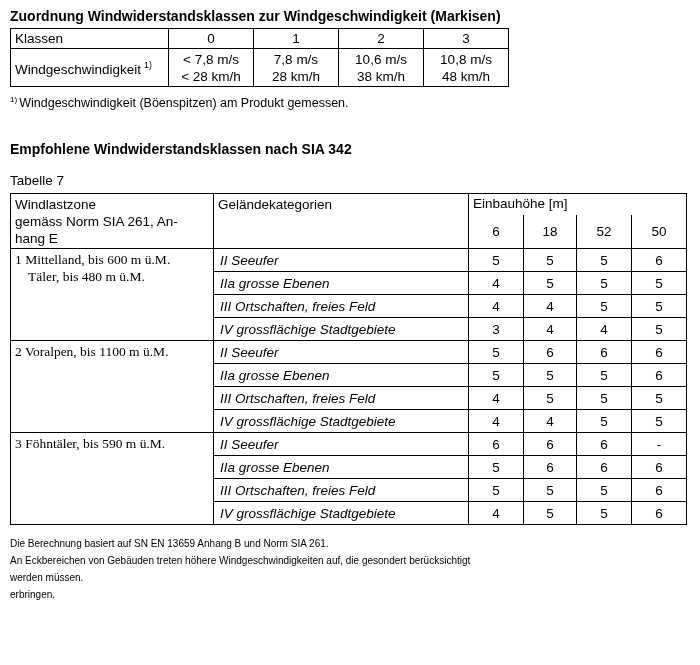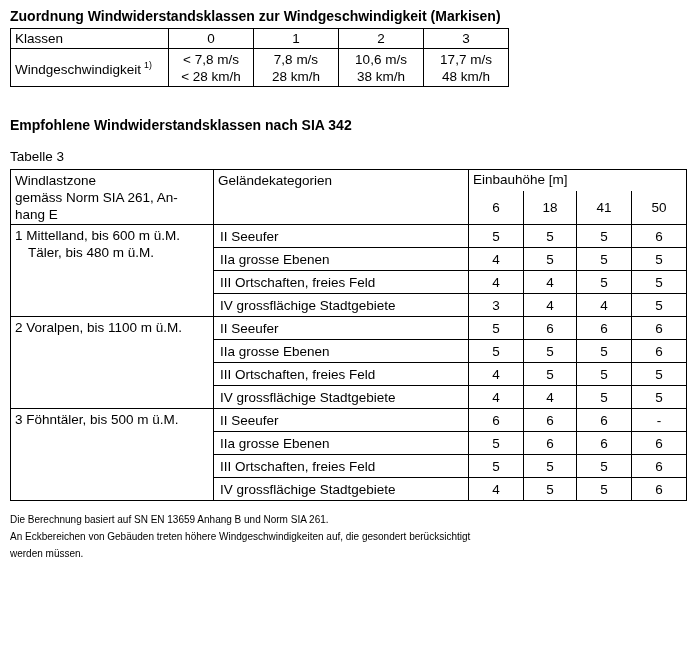--- a/index.html
+++ b/index.html
@@ -33,23 +33,23 @@
 
   .mt-section { margin-top: 30px; }
 
   
   .t3 { width: 676px; }
   .t3 .hdr td { vertical-align: top; padding-top: 2px; }
   .t3 .rowspan-head { line-height: 17px; padding-top: 3px; }
   .t3 .group { border-bottom: none; height: 20px; text-align: left; vertical-align: middle; }
   .t3 .hdr2 td { border-top: none; height: 32px; vertical-align: middle; text-align: center; }
   .t3 .data td { height: 23px; }
-  .t3 .zone { vertical-align: top; line-height: 17px; padding-top: 2px; }
+  .t3 .zone { vertical-align: top; line-height: 17px; padding-top: 2px; font-family: Liberation Serif, serif; }
   .t3 .zone .l2 { padding-left: 13px; }
-  .t3 .cat { padding-left: 6px; }
+  .t3 .cat { padding-left: 6px; font-style: italic; }
 
   .notes { margin-top: 10px; font-size: 10px; line-height: 17px; }
   .notes div { white-space: nowrap; }
 </style>
 </head>
 <body>
 
 <div class="page">
 
   <div class="h-title">Zuordnung Windwiderstandsklassen zur Windgeschwindigkeit (Markisen)</div>
@@ -78,30 +78,31 @@
       </td>
       <td class="c">
         <div>7,8 m/s</div>
         <div>28 km/h</div>
       </td>
       <td class="c">
         <div>10,6 m/s</div>
         <div>38 km/h</div>
       </td>
       <td class="c">
-        <div>17,7 m/s</div>
+        <div>10,8 m/s</div>
         <div>48 km/h</div>
       </td>
     </tr>
   </tbody>
     </table>
 
+  <div class="footnote"><sup>1)</sup><span>Windgeschwindigkeit (Böenspitzen) am Produkt gemessen.</span></div>
 
   <div class="h-title mt-section">Empfohlene Windwiderstandsklassen nach SIA 342</div>
-  <div class="tbl-caption">Tabelle 3</div>
+  <div class="tbl-caption">Tabelle 7</div>
 
   <table class="t3">
     <colgroup>
       <col style="width:203px">
         <col style="width:255px">
         <col style="width:55px">
         <col style="width:53px">
         <col style="width:55px">
         <col style="width:55px">
     </colgroup>
@@ -111,21 +112,21 @@
         <div>Windlastzone</div>
         <div>gemäss Norm SIA 261, An-</div>
         <div>hang E</div>
       </td>
       <td rowspan="2" class="left rowspan-head">Geländekategorien</td>
       <td colspan="4" class="group">Einbauhöhe [m]</td>
     </tr>
     <tr class="hdr2">
       <td>6</td>
       <td>18</td>
-      <td>41</td>
+      <td>52</td>
       <td>50</td>
     </tr>
 
     <tr class="data">
       <td rowspan="4" class="zone">
         <div>1 Mittelland, bis 600 m ü.M.</div>
         <div class="l2">Täler, bis 480 m ü.M.</div>
       </td>
       <td class="cat">II Seeufer</td>
       <td class="c">5</td>
@@ -182,21 +183,21 @@
     <tr class="data">
       <td class="cat">IV grossflächige Stadtgebiete</td>
       <td class="c">4</td>
       <td class="c">4</td>
       <td class="c">5</td>
       <td class="c">5</td>
     </tr>
 
     <tr class="data">
       <td rowspan="4" class="zone">
-        <div>3 Föhntäler, bis 500 m ü.M.</div>
+        <div>3 Föhntäler, bis 590 m ü.M.</div>
       </td>
       <td class="cat">II Seeufer</td>
       <td class="c">6</td>
       <td class="c">6</td>
       <td class="c">6</td>
       <td class="c">-</td>
     </tr>
     <tr class="data">
       <td class="cat">IIa grosse Ebenen</td>
       <td class="c">5</td>
@@ -218,15 +219,16 @@
       <td class="c">5</td>
       <td class="c">6</td>
     </tr>
   </tbody>
     </table>
 
   <div class="notes">
     <div>Die Berechnung basiert auf SN EN 13659 Anhang B und Norm SIA 261.</div>
     <div>An Eckbereichen von Gebäuden treten höhere Windgeschwindigkeiten auf, die gesondert berücksichtigt</div>
     <div>werden müssen.</div>
+    <div>erbringen.</div>
   </div>
 
 </div>
 
 </body></html>

